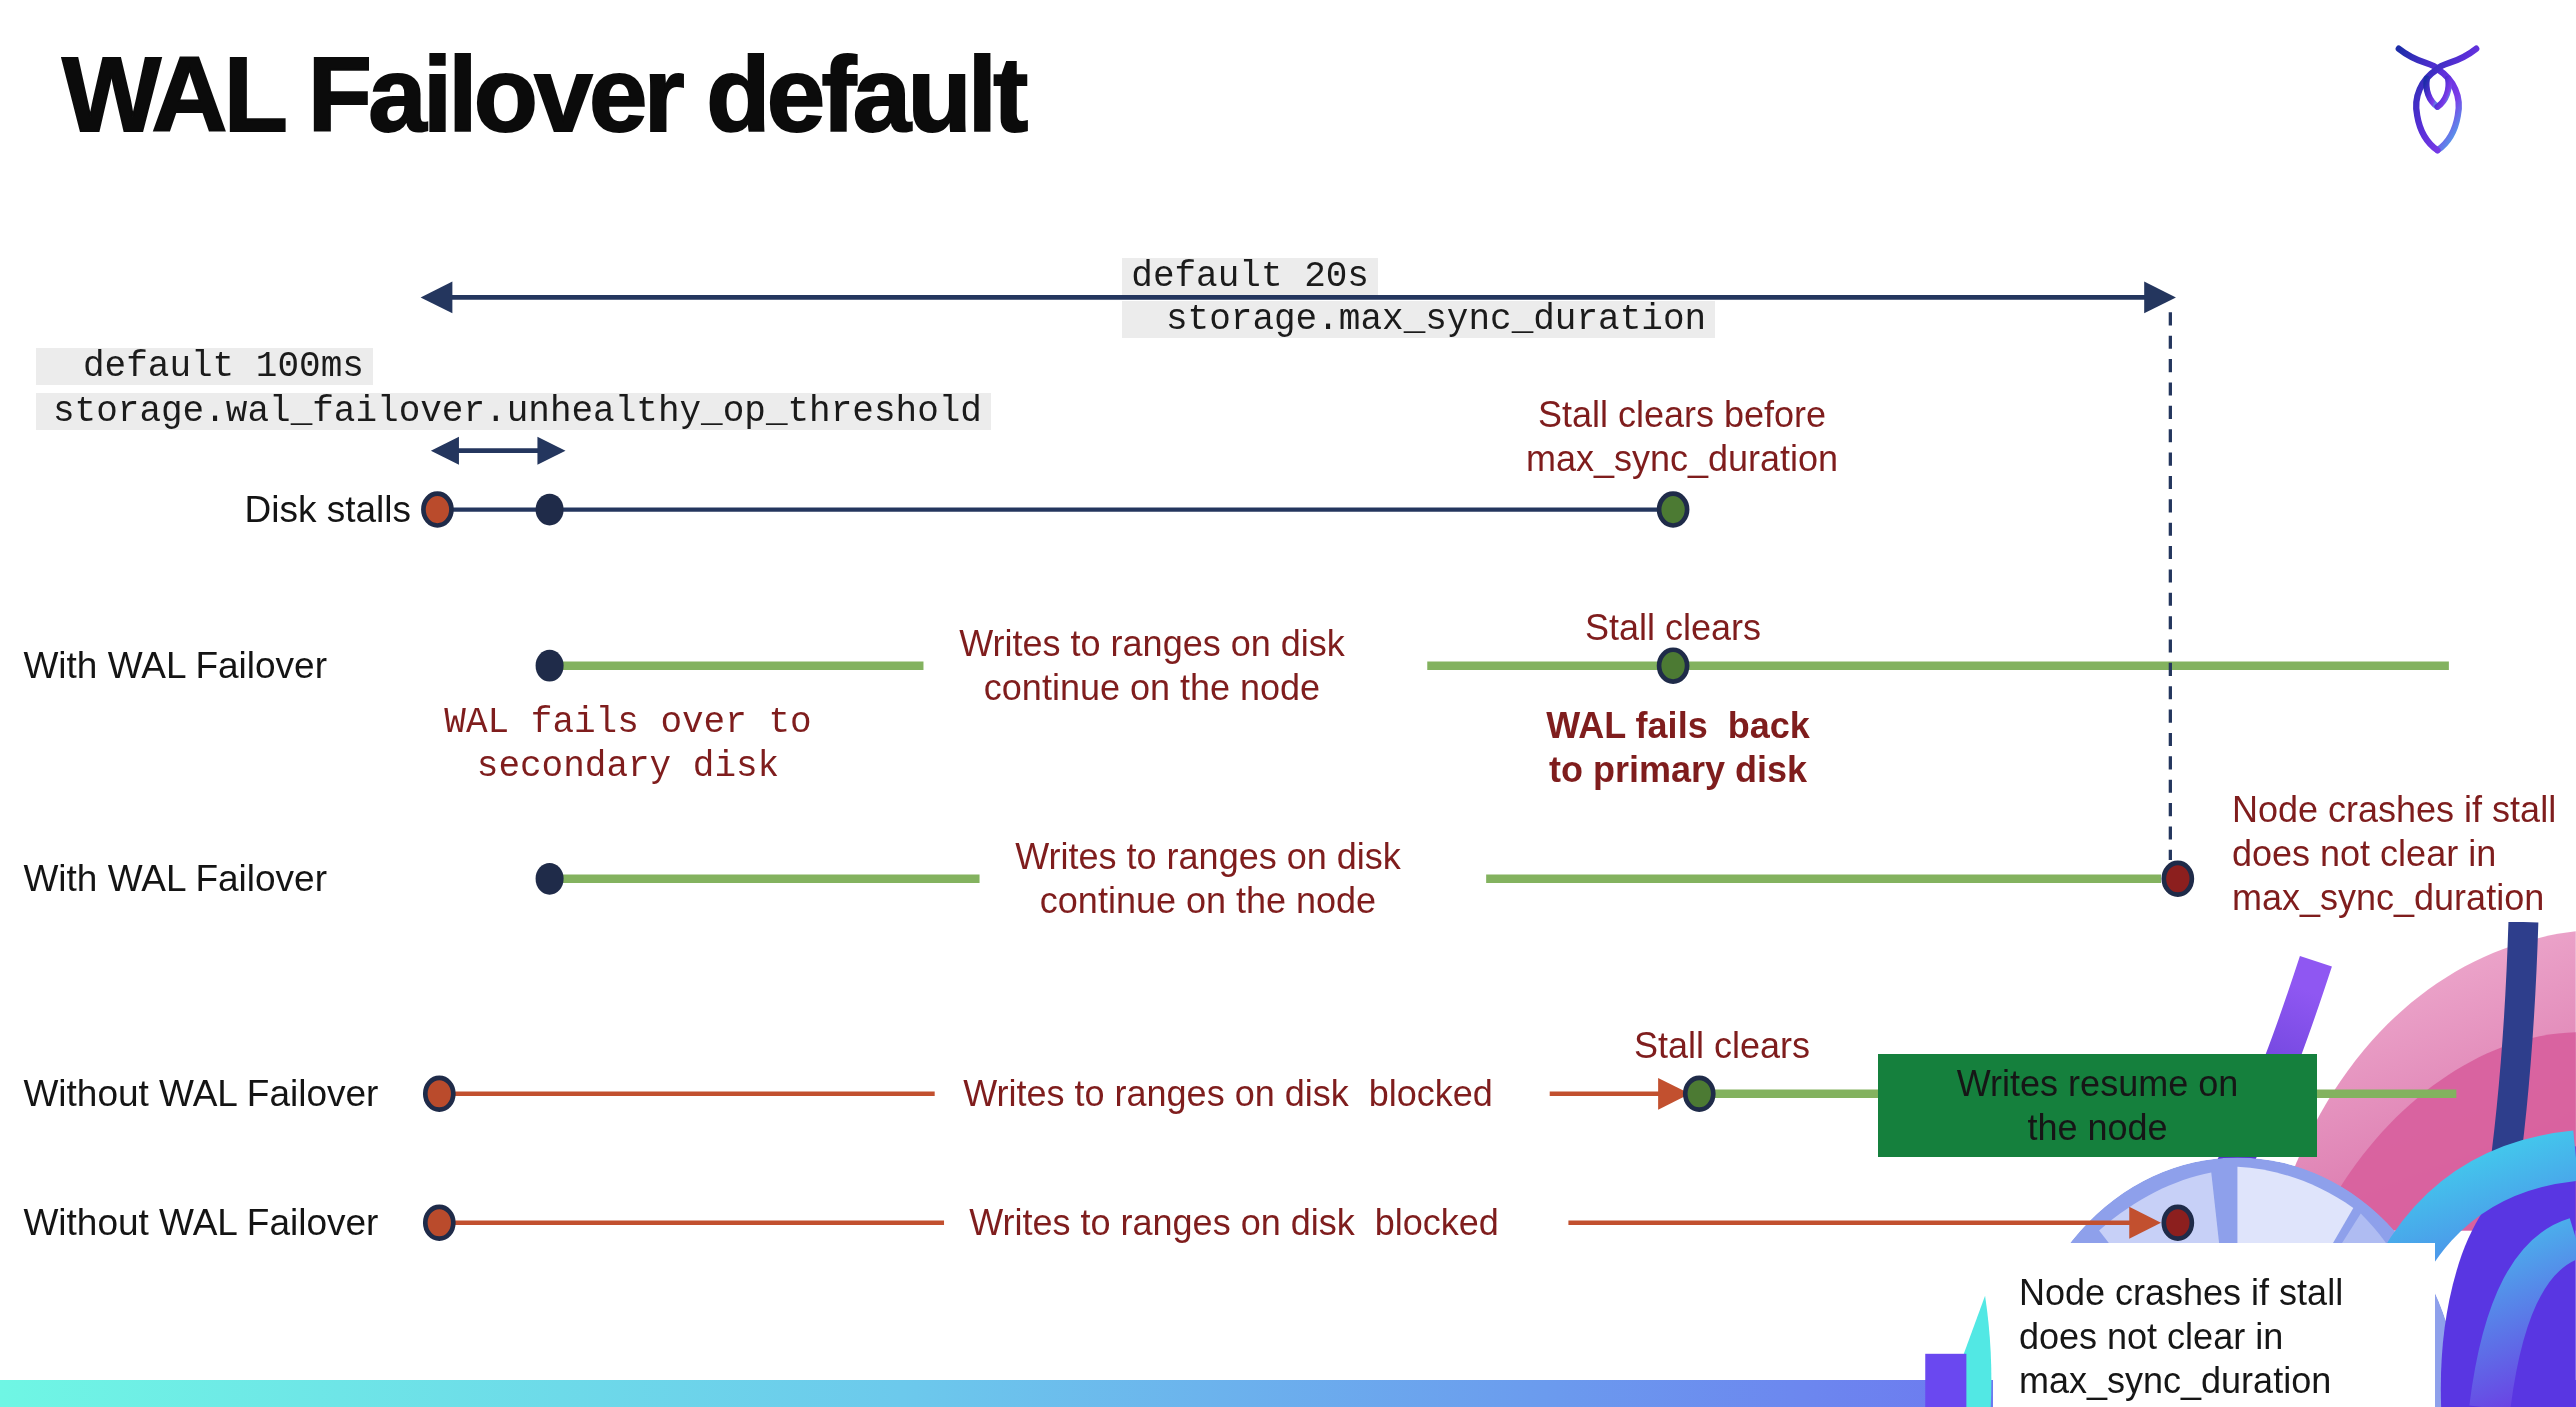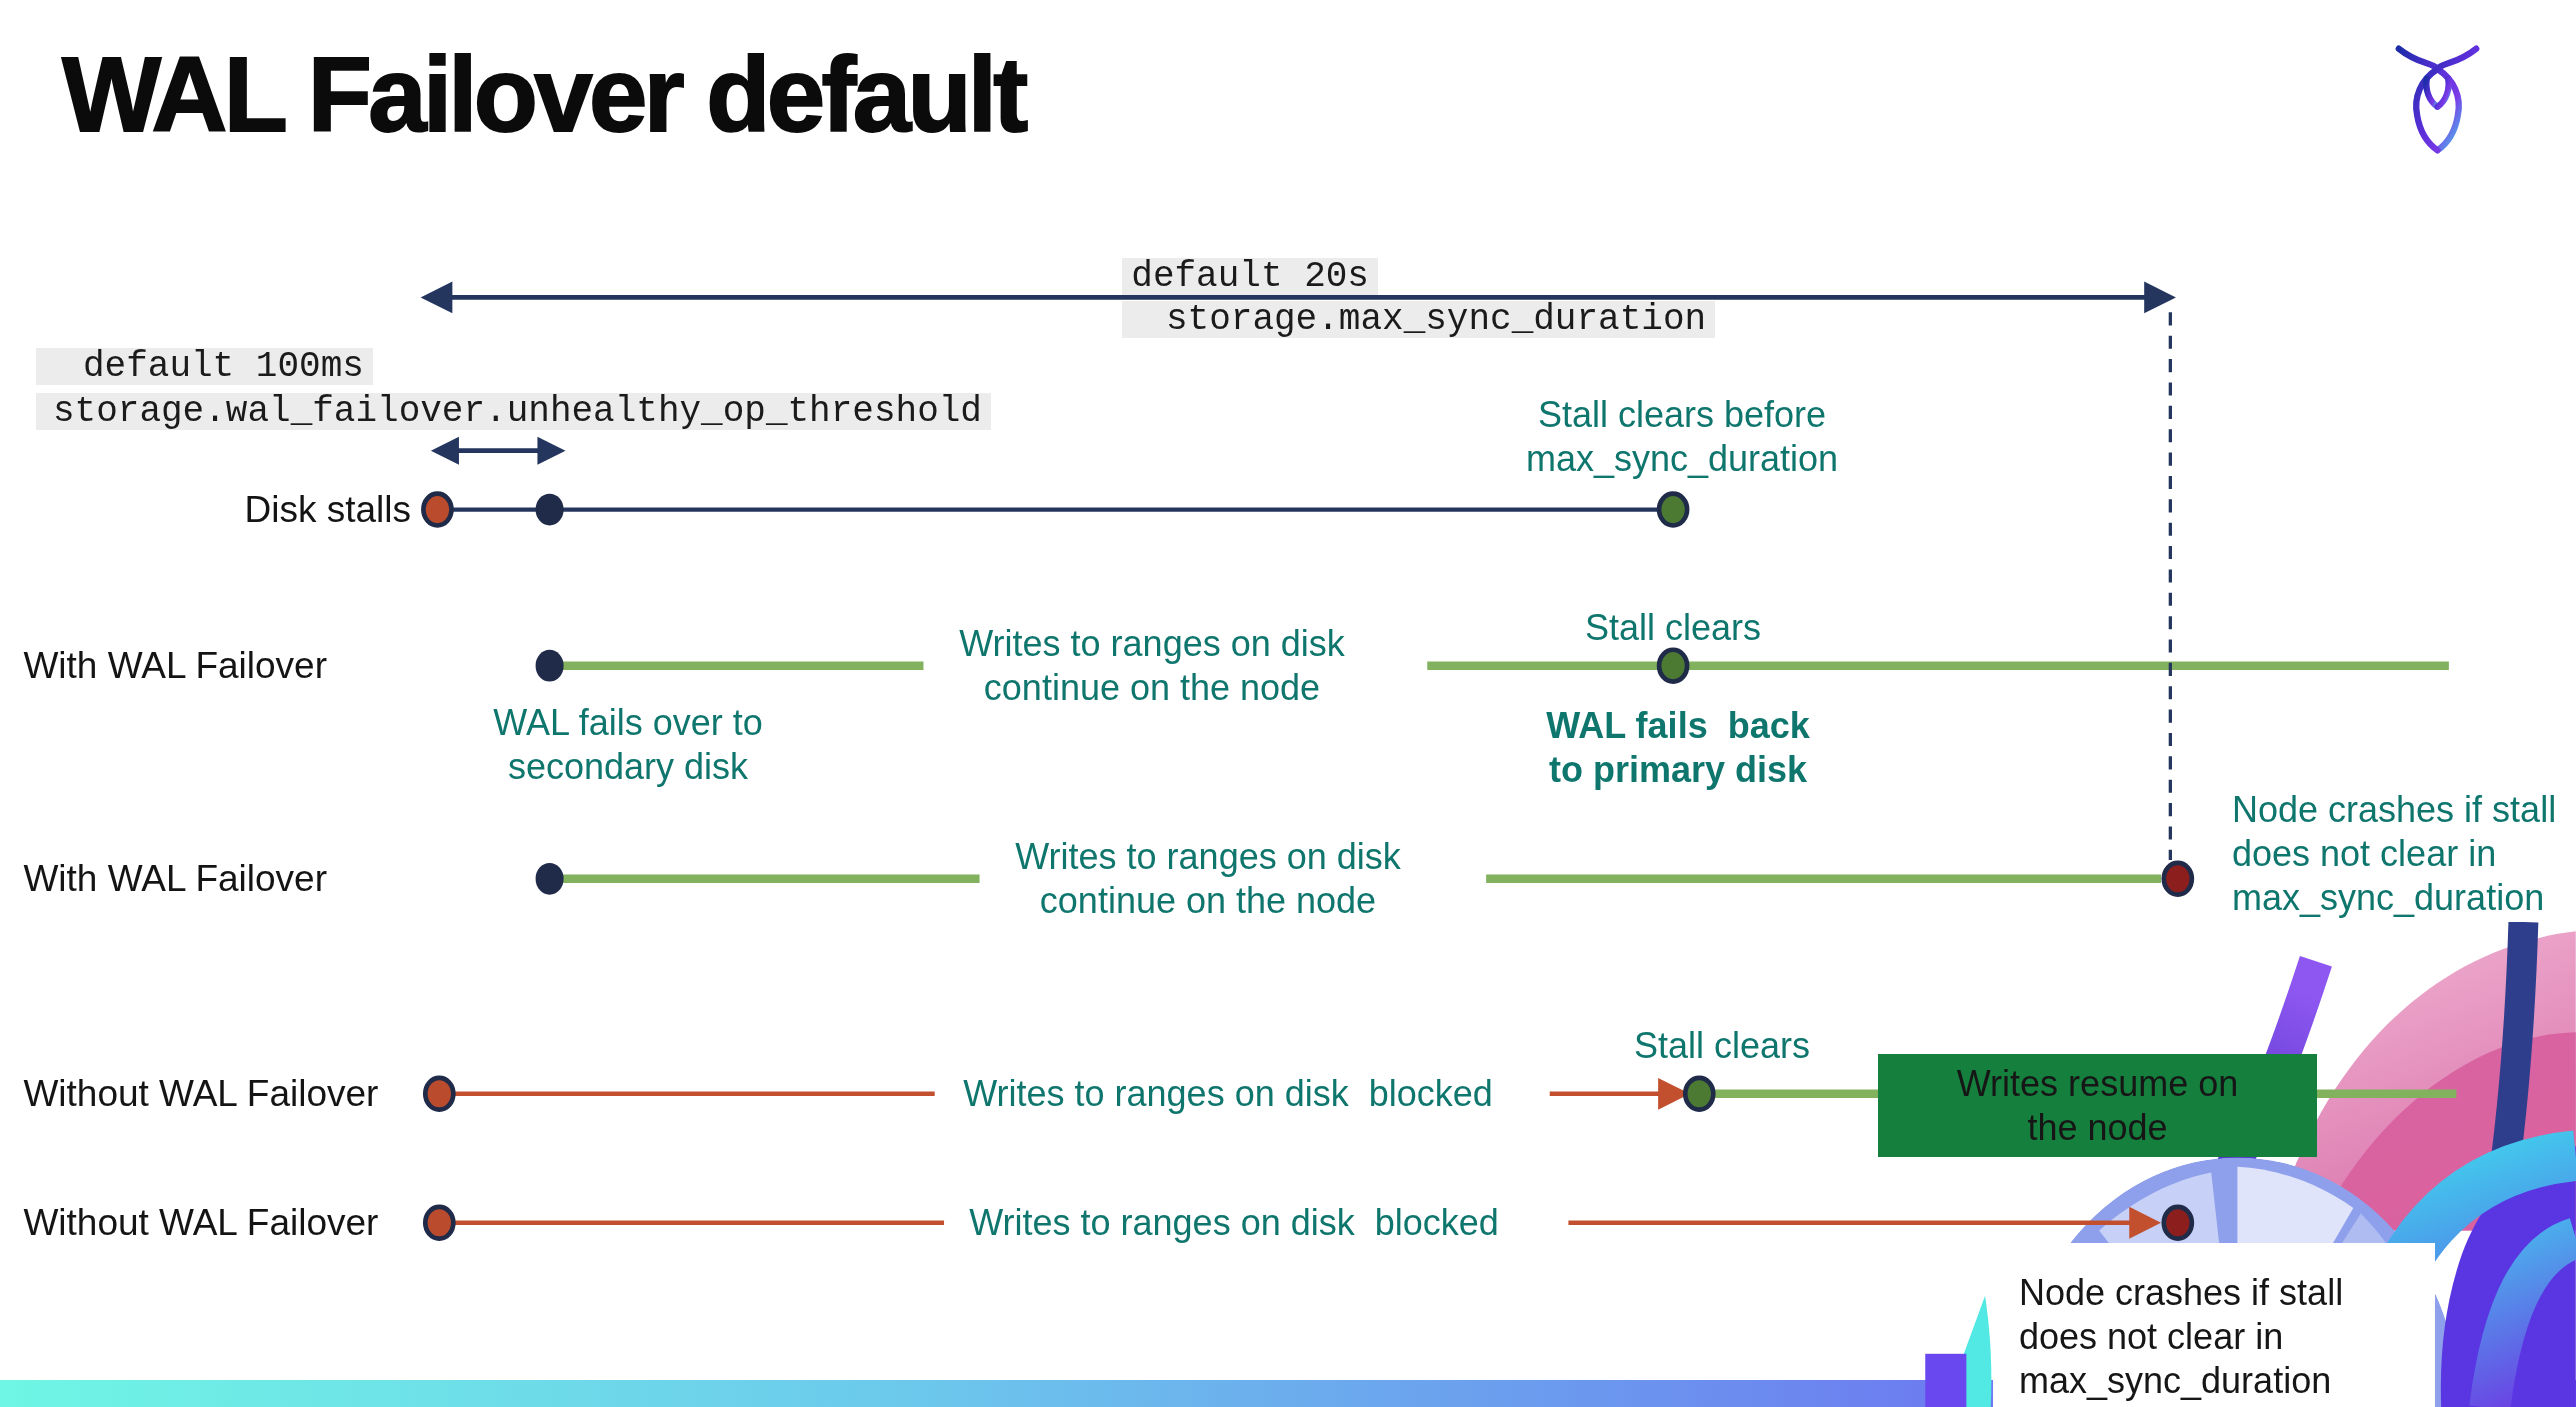--- a/index.html
+++ b/index.html
@@ -9,21 +9,21 @@
   .title{position:absolute;left:62px;top:34px;font-size:105px;line-height:122px;
          font-weight:800;letter-spacing:-3.7px;color:#0b0b0b;-webkit-text-stroke:1.9px #0b0b0b;}
 
   .code{position:absolute;font-family:"Liberation Mono","DejaVu Sans Mono",monospace;
         font-size:36px;line-height:37px;background:#ececec;color:#1b1b1b;padding:0 9.3px;
         white-space:pre;z-index:4;}
 
   .row-label{position:absolute;font-size:37px;line-height:45px;color:#141414;z-index:4;}
   .right-align{text-align:right;}
 
-  .note{position:absolute;font-size:36px;line-height:44px;color:#0f766e;
+  .note{position:absolute;font-size:36px;line-height:44px;color:#7f1d1d;
         white-space:pre-wrap;text-align:center;transform:translateX(-50%);z-index:4;}
   .note-left{transform:none;text-align:left;}
 
   .resume-note{position:absolute;left:1878px;top:1054px;width:439px;background:#15803d;
         font-size:36px;line-height:44px;text-align:center;white-space:pre-wrap;
         padding:7.5px 0;z-index:4;}
 
   .crash-box{position:absolute;left:1993px;top:1243px;width:442px;height:165px;
         background:#ffffff;z-index:4;}
   .crash-box .inner{padding:28px 0 0 26px;font-size:36px;line-height:44px;
@@ -170,21 +170,21 @@
 
   <div class="row-label right-align" style="left:131px;top:487px;width:280px;">Disk stalls</div>
   <div class="row-label" style="left:23.4px;top:643px;">With WAL Failover</div>
   <div class="row-label" style="left:23.4px;top:856px;">With WAL Failover</div>
   <div class="row-label" style="left:23.4px;top:1071px;">Without WAL Failover</div>
   <div class="row-label" style="left:23.4px;top:1200px;">Without WAL Failover</div>
 
   <div class="note" style="left:1682px;top:393px;">Stall clears before
 max_sync_duration</div>
 
-  <div class="note" style="left:628px;top:701px;">WAL fails over to
+  <div class="note" style="left:628px;top:701px;font-family:Liberation Mono, monospace;">WAL fails over to
 secondary disk</div>
   <div class="note" style="left:1152px;top:622px;">Writes to ranges on disk
 continue on the node</div>
   <div class="note" style="left:1673px;top:606px;">Stall clears</div>
   <div class="note" style="left:1678px;top:704px;font-weight:bold;">WAL fails  back
 to primary disk</div>
 
   <div class="note" style="left:1208px;top:835px;">Writes to ranges on disk
 continue on the node</div>
   <div class="note note-left" style="left:2232px;top:788px;">Node crashes if stall

